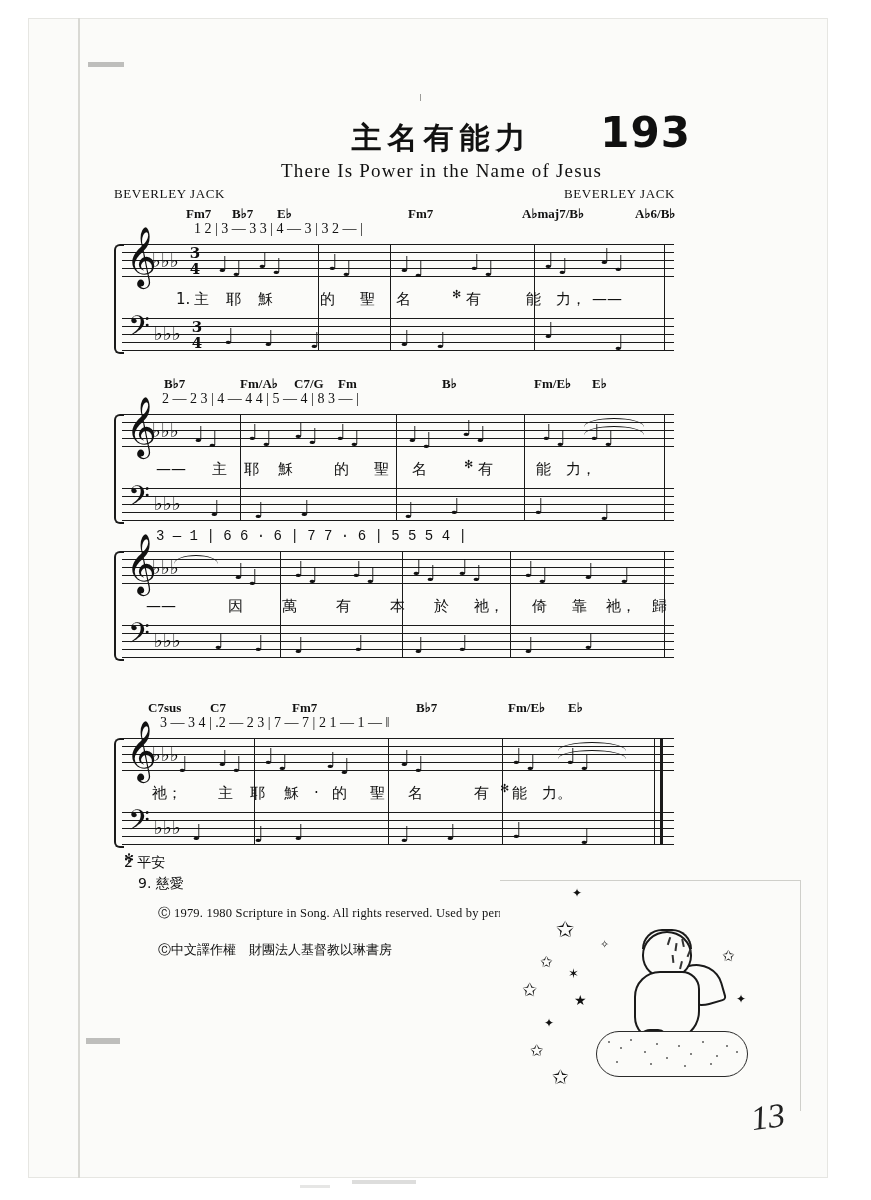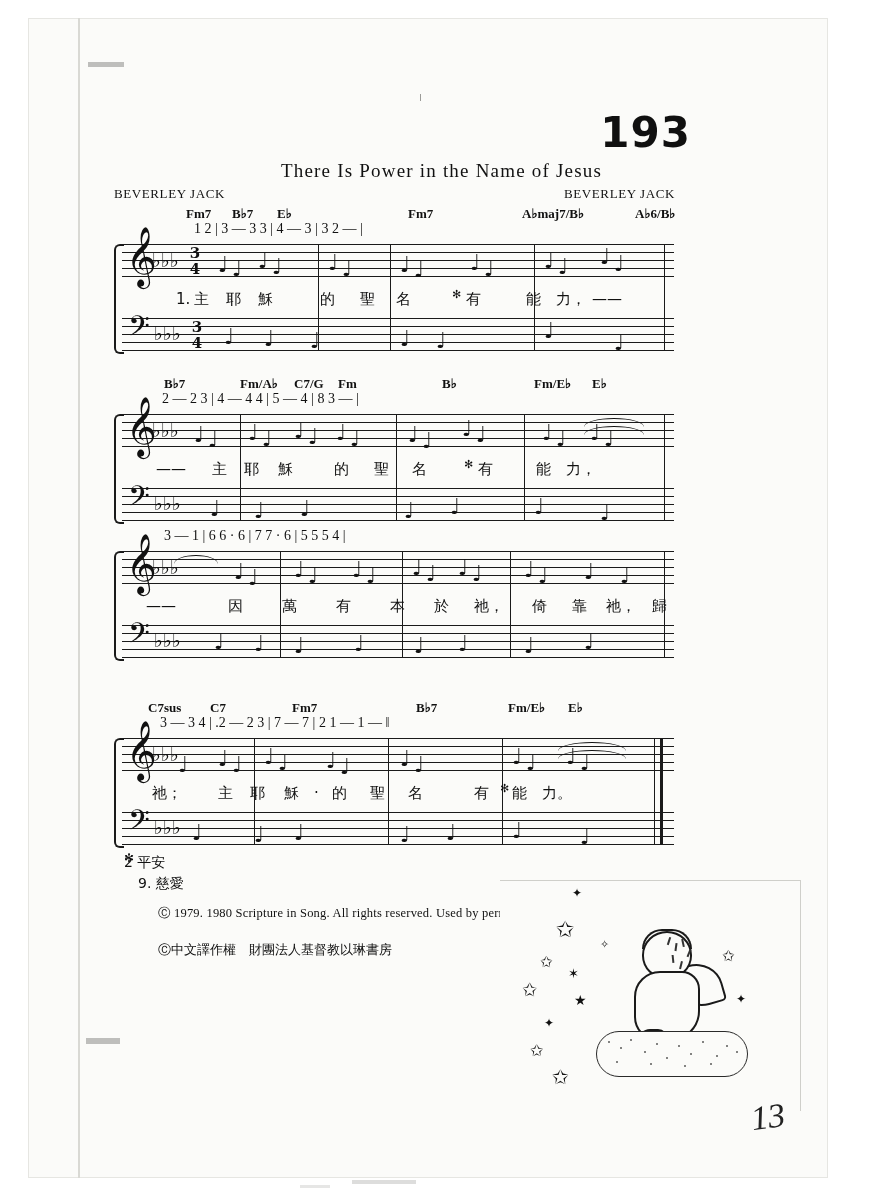--- a/index.html
+++ b/index.html
@@ -385,20 +385,21 @@
 <div id="page">
   <div class="paper"></div>
   <div class="paper-edge-left"></div>
   <div class="smudge s1"></div>
   <div class="smudge s2"></div>
   <div class="smudge s3"></div>
   <div class="smudge s4"></div>
   <div class="tick" style="left:420px; top:94px;"></div>
 
   <div class="song-number">193</div>
+  <div class="title-cn">主名有能力</div>
   <div class="title-en">There Is Power in the Name of Jesus</div>
   <div class="credit-left">BEVERLEY JACK</div>
   <div class="credit-right">BEVERLEY JACK</div>
 
   <div class="system sys1">
     <div class="chordline">
       <span style="left:72px;">Fm7</span>
       <span style="left:118px;">B♭7</span>
       <span style="left:163px;">E♭</span>
       <span style="left:294px;">Fm7</span>
@@ -555,21 +556,21 @@
         <span style="left:356px;">有</span>
         <span style="left:414px;">能</span>
         <span style="left:444px;">力，</span>
         <span class="ast" style="left:342px; top:-2px;">✻</span>
       </div>
     </div>
   </div>
 
   <div class="system sys3">
     <div class="numline">
-      <span style="left:50px;">3  —  1 | 6   6 · 6 | 7  7 · 6 | 5  5   5 4 |</span>
+      <span style="left:42px;font-family:Liberation Mono, monospace;">3  —  1 | 6   6 · 6 | 7  7 · 6 | 5  5   5 4 |</span>
     </div>
     <div class="staffblock">
       <div class="brace"></div>
       <div class="staff staff-top">
         <div class="ln"></div>
           <div class="ln"></div>
           <div class="ln"></div>
           <div class="ln"></div>
           <div class="ln"></div>
       </div>

